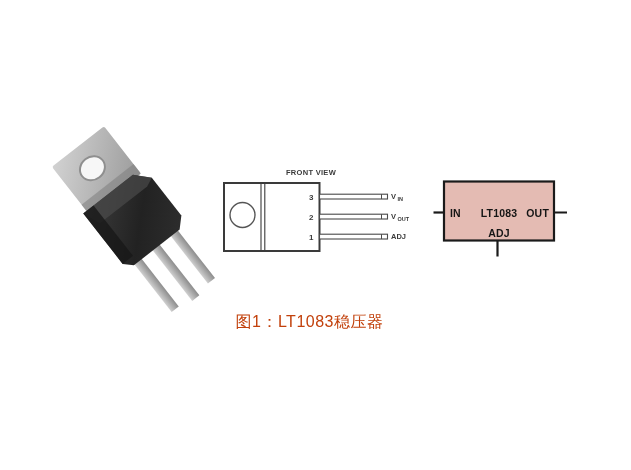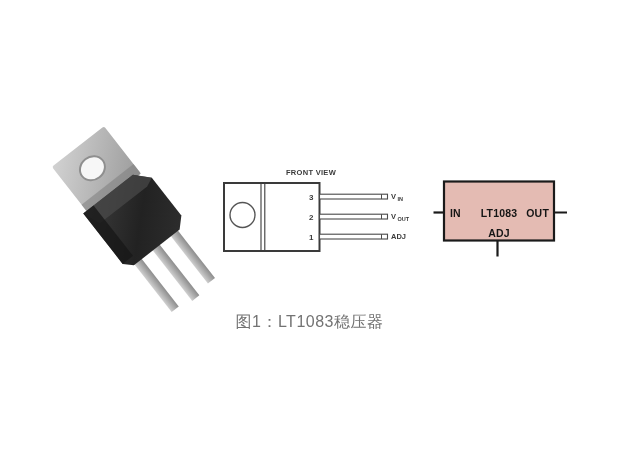--- a/index.html
+++ b/index.html
@@ -15,21 +15,21 @@
   .fv-title{font-size:7.5px;font-weight:bold;letter-spacing:.3px;fill:#3a3a3a;}
   .fv-pin-num{font-size:8px;font-weight:bold;fill:#3a3a3a;}
   .fv-label{font-size:7.5px;font-weight:bold;fill:#3a3a3a;}
   .fv-sub{font-size:5.5px;font-weight:bold;fill:#3a3a3a;}
   .bd-text{font-size:10.5px;font-weight:bold;fill:#151515;letter-spacing:.2px;}
   .caption{
     position:absolute;
     left:0;right:0;top:312px;
     text-align:center;
     font-size:16px;
-    color:#737373;
+    color:#c2410c;
     letter-spacing:.5px;
   }
 </style>
 </head>
 <body>
 
 <div class="canvas">
 
   <svg width="631" height="470" viewBox="0 0 631 470">
     <defs>

